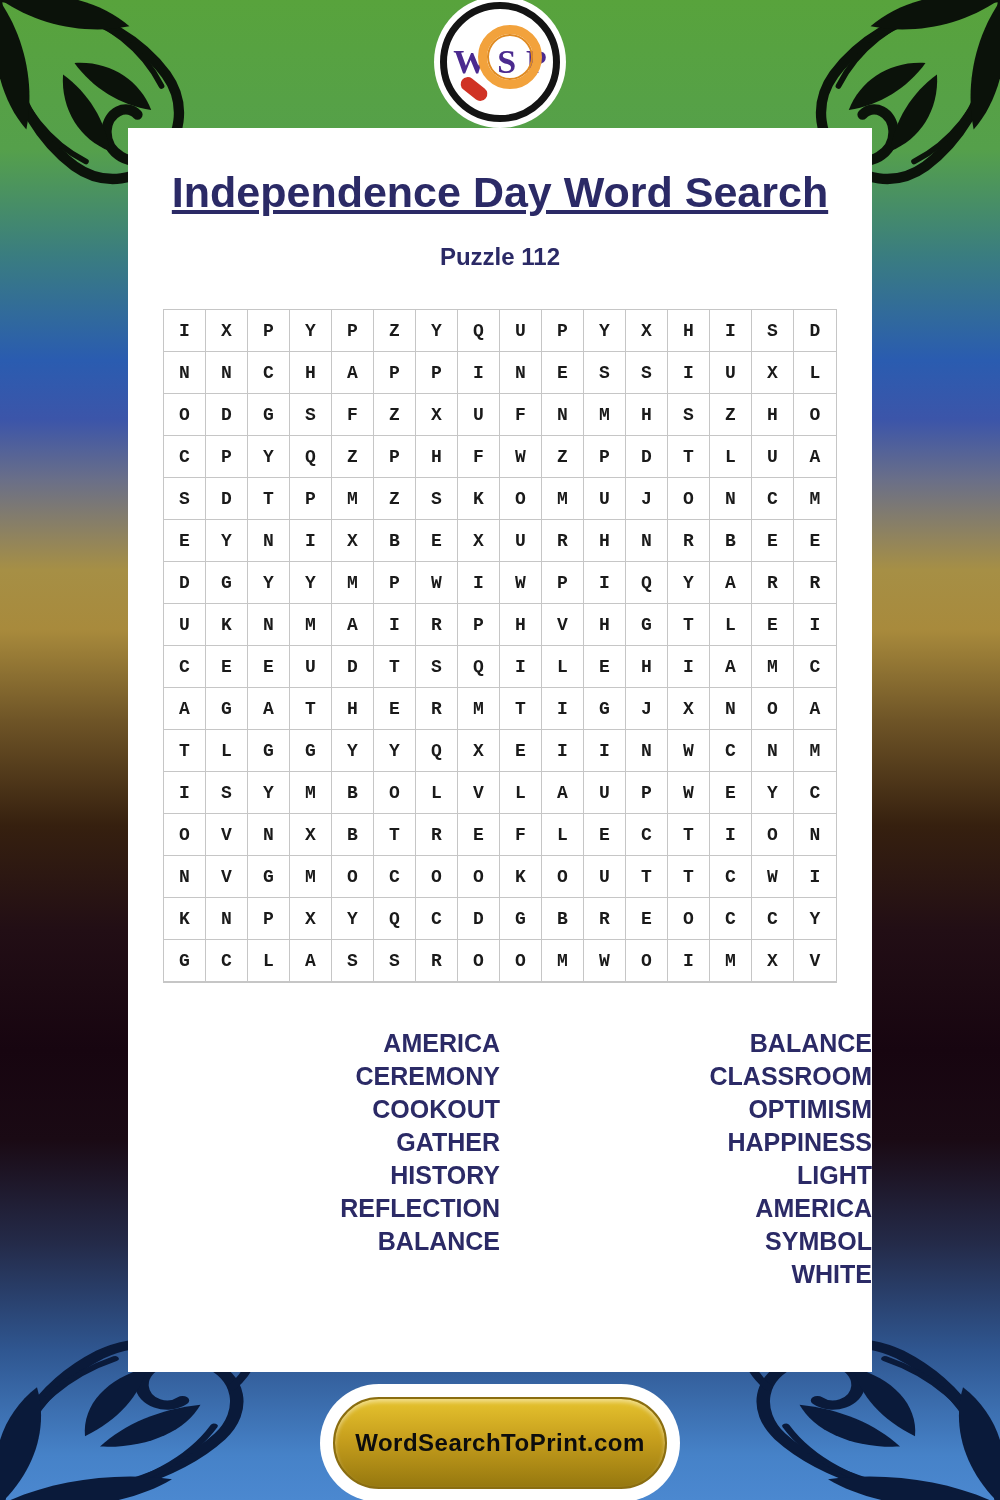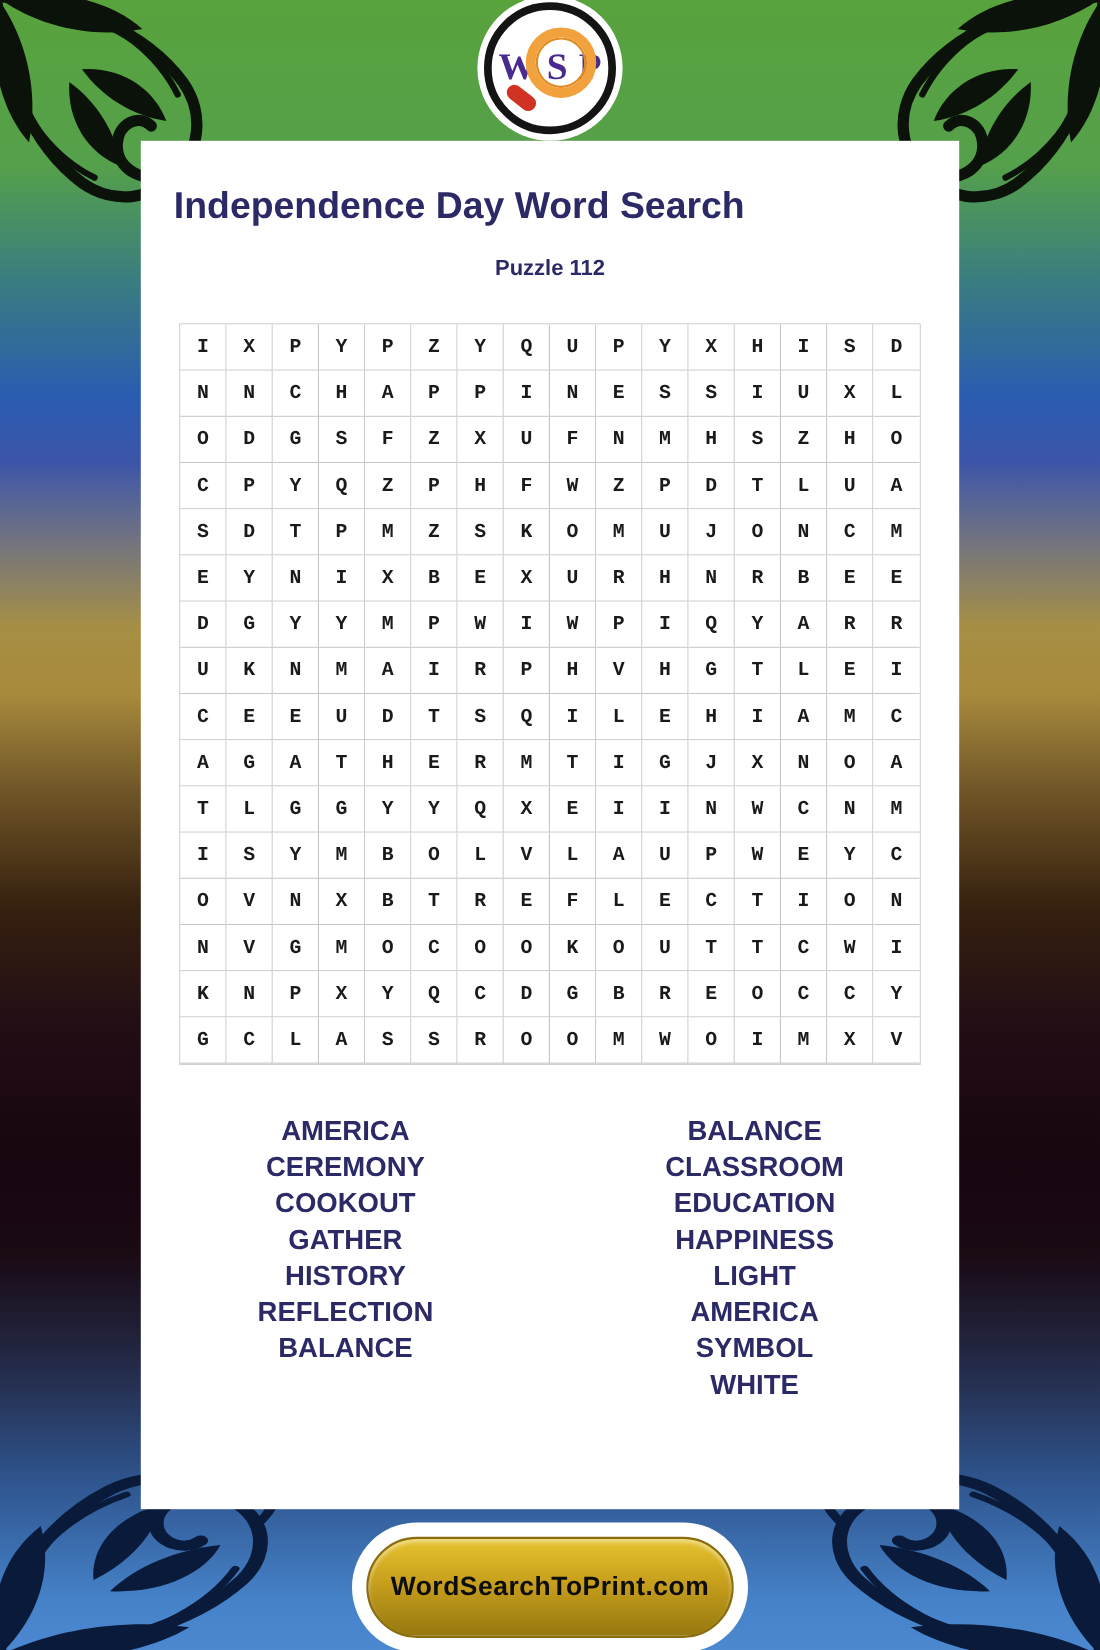--- a/index.html
+++ b/index.html
@@ -42,45 +42,45 @@
     z-index:3;pointer-events:none;
   }
   .magnifier-handle{
     position:absolute;left:12px;top:73px;width:30px;height:14px;
     background:#d03224;border-radius:8px;transform:rotate(38deg);
     z-index:2;
   }
   .logo .s-wrap{position:relative;z-index:4;}
 
   .title{
-    margin:40px 30px 0;
-    font-size:34px;font-weight:bold;color:#2b2a66;letter-spacing:0px;
+    margin:40px 30px 0;text-align:center;
+    font-size:43px;font-weight:bold;color:#2b2a66;letter-spacing:0px;text-decoration:underline;
   }
   .subtitle{
     margin:26px 0 0;text-align:center;
-    font-size:20px;font-weight:bold;color:#2b2a66;
+    font-size:24px;font-weight:bold;color:#2b2a66;
   }
 
   .grid-wrap{display:flex;justify-content:center;margin-top:38px;}
   .word-grid{
     display:grid;grid-template-columns:repeat(16,42px);grid-auto-rows:42px;
     border:1px solid #c6c6c6;background:#ffffff;
   }
   .cell{
     box-sizing:border-box;border-right:1px solid #c6c6c6;border-bottom:1px solid #c6c6c6;
     display:flex;align-items:center;justify-content:center;
     font-family:"Liberation Mono", monospace;font-weight:700;
     font-size:18px;color:#1a1a1a;background:#ffffff;
   }
   .cell:nth-child(16n){border-right:none;}
 
   .words{display:flex;margin-top:44px;}
   .word-col{flex:1;text-align:center;}
   .word{
-    font-size:25px;font-weight:bold;color:#2b2a66;line-height:33px;
+    font-size:25px;font-weight:bold;color:#2b2a66;line-height:33px;text-align:right;
   }
 
   .banner{
     position:absolute;left:50%;top:1384px;transform:translateX(-50%);
     background:#ffffff;border-radius:62px;padding:13px;z-index:5;
   }
   .banner-pill{
     width:330px;height:88px;border-radius:46px;
     background:linear-gradient(180deg,#e6c32e 0%,#c79f1d 45%,#96780f 100%);
     border:2px solid #8a6d10;
@@ -410,21 +410,21 @@
         <div class="word">CEREMONY</div>
         <div class="word">COOKOUT</div>
         <div class="word">GATHER</div>
         <div class="word">HISTORY</div>
         <div class="word">REFLECTION</div>
         <div class="word">BALANCE</div>
       </div>
     <div class="word-col">
         <div class="word">BALANCE</div>
         <div class="word">CLASSROOM</div>
-        <div class="word">EDUCATION</div>
+        <div class="word">OPTIMISM</div>
         <div class="word">HAPPINESS</div>
         <div class="word">LIGHT</div>
         <div class="word">AMERICA</div>
         <div class="word">SYMBOL</div>
         <div class="word">WHITE</div>
       </div>
   </div>
 </div>
 
 <div class="banner">

